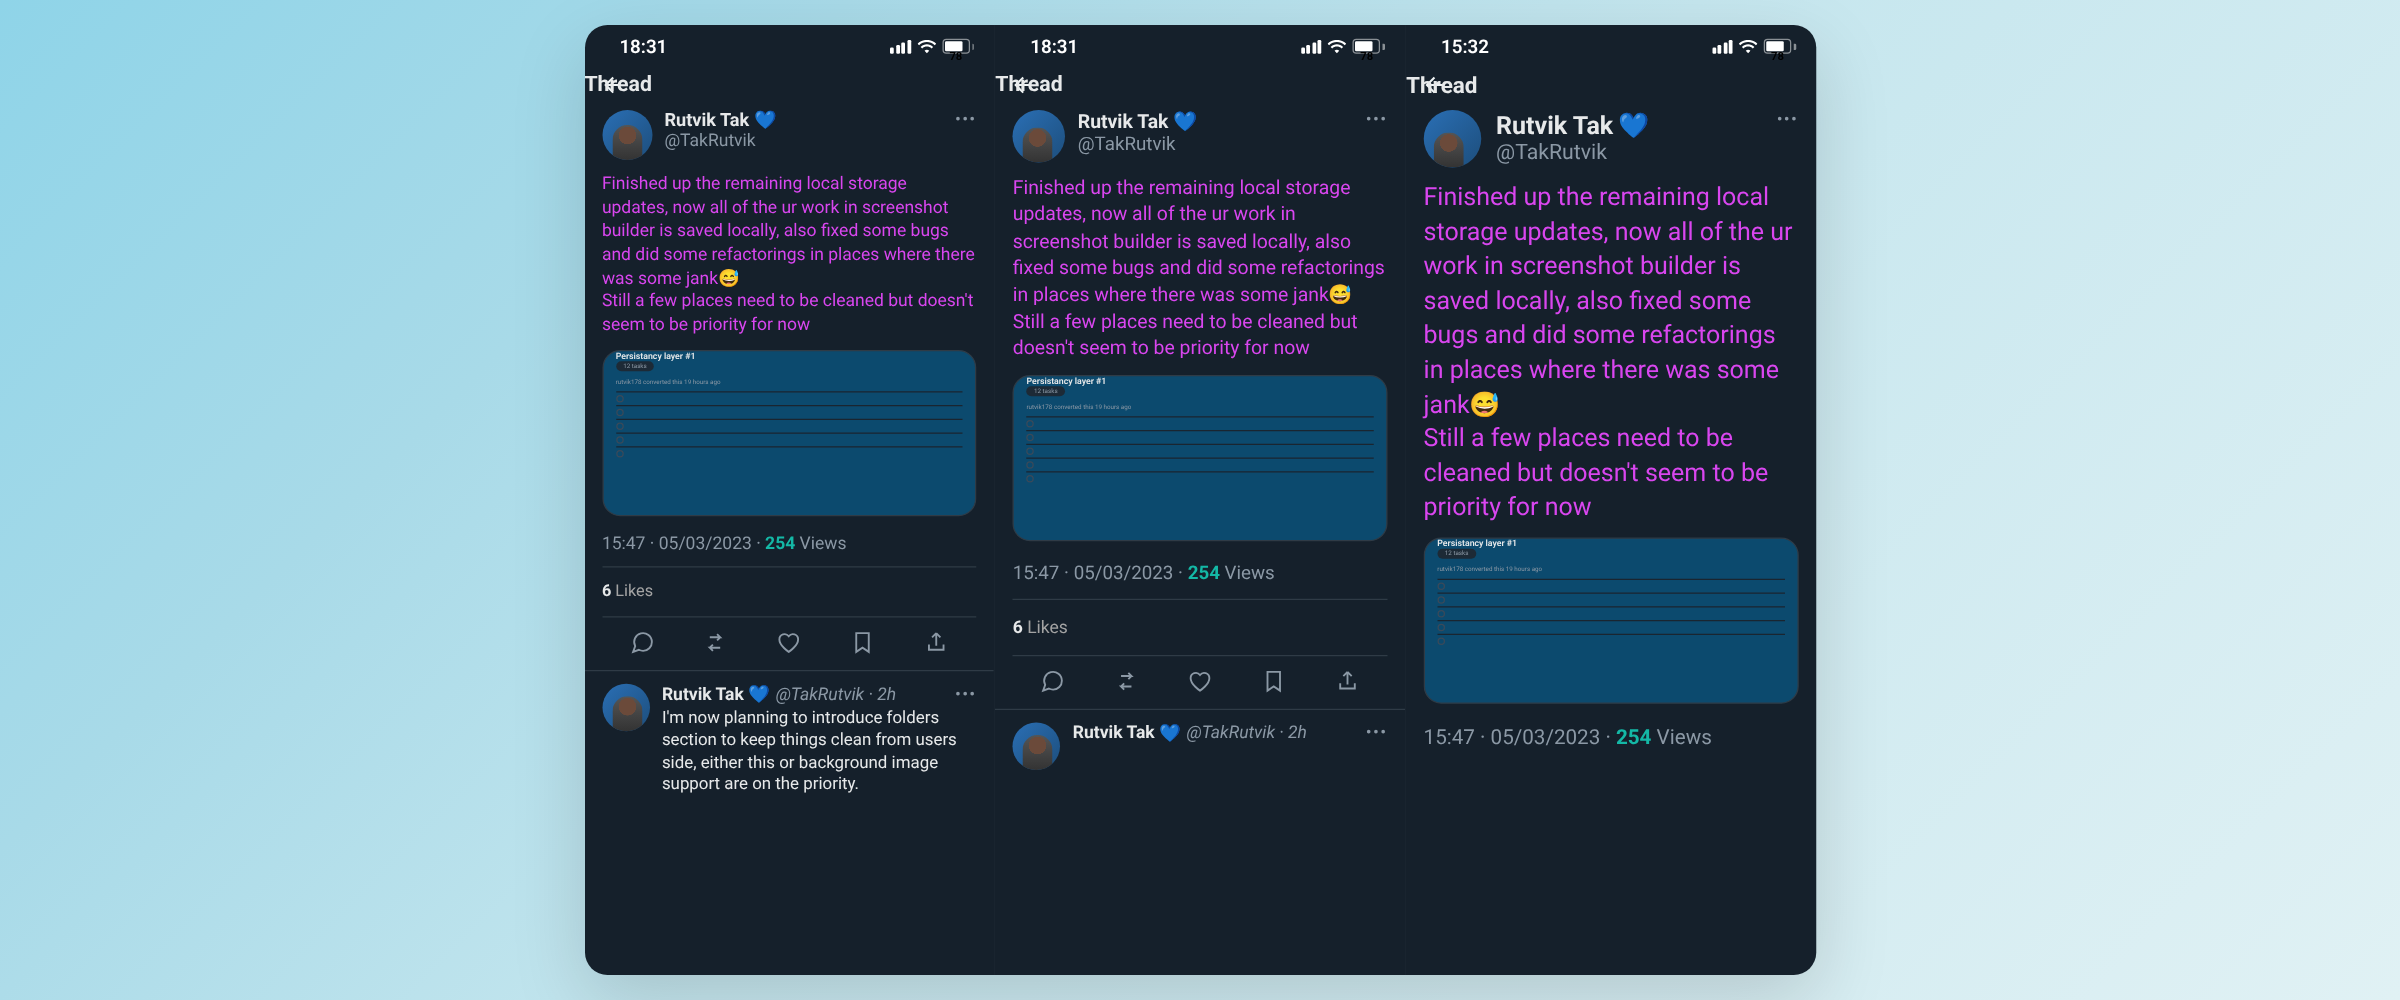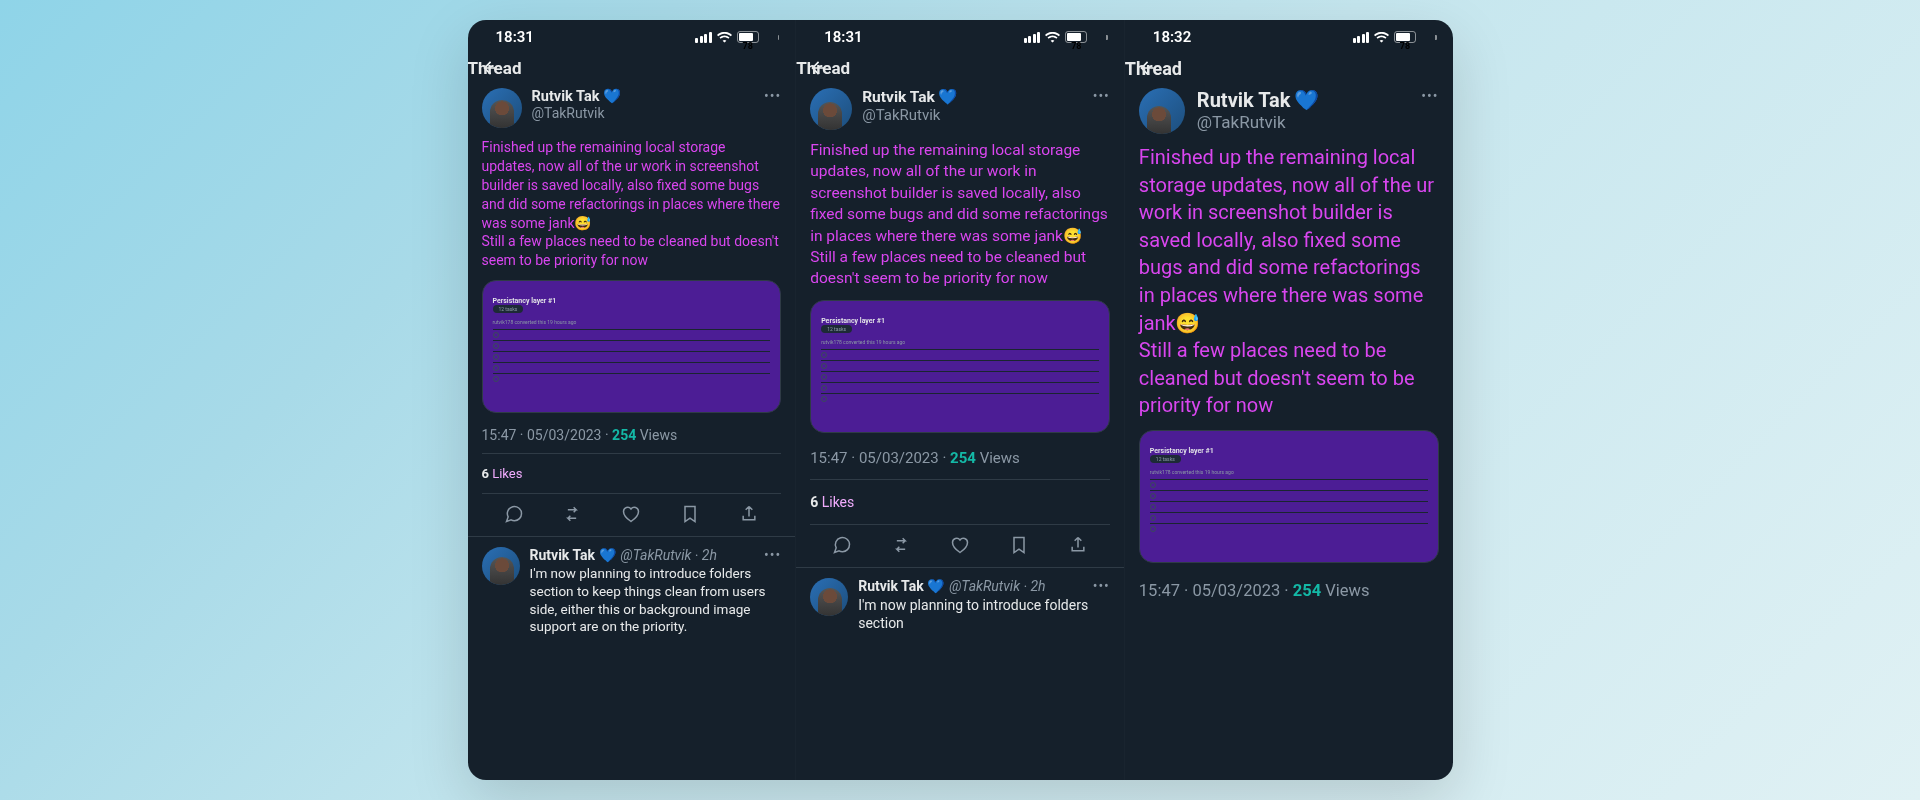--- a/index.html
+++ b/index.html
@@ -39,21 +39,21 @@
     font-size: 15px;
     font-weight: 600;
     color: #fff;
   }
   .status-right { display: flex; align-items: center; gap: 5px; }
   .signal-bars { display: flex; align-items: flex-end; gap: 1.5px; }
   .signal-bars span { width: 3px; background: #fff; border-radius: 1px; }
   .signal-bars span:nth-child(1){height:5px} .signal-bars span:nth-child(2){height:7px}
   .signal-bars span:nth-child(3){height:9px} .signal-bars span:nth-child(4){height:11px}
   .wifi-icon { width: 15px; height: 11px; }
-  .battery { display: flex; align-items: center; gap: 19px; }
+  .battery { display: flex; align-items: center; gap: 2px; }
   .battery-body { width: 22px; height: 12px; border: 1px solid rgba(255,255,255,0.5); border-radius: 3px; padding: 1px; position: relative; }
   .battery-fill { height: 100%; width: 78%; background: #fff; border-radius: 1px; }
   .battery-tip { width: 1.5px; height: 5px; background: rgba(255,255,255,0.5); border-radius: 0 1px 1px 0; }
   .battery-num { position: absolute; left: 0; right: 0; text-align: center; font-size: 9px; font-weight: 700; color: #000; line-height: 10px; }
   .topbar {
     display: flex;
     align-items: center;
     padding: 8px 12px 10px;
     position: relative;
   }
@@ -66,40 +66,40 @@
   .tweet-head { display: flex; align-items: flex-start; gap: 10px; margin-bottom: 10px; }
   .avatar { width: 40px; height: 40px; border-radius: 50%; background: linear-gradient(135deg,#2a6fb5 0%, #1d4e7c 100%); flex-shrink: 0; position: relative; overflow: hidden; }
   .avatar::after{ content:""; position:absolute; bottom:0; left:8px; width:24px; height:28px; background: radial-gradient(circle at 50% 30%, #6b4a3a 0%, #6b4a3a 30%, transparent 31%), linear-gradient(#555 0%, #333 100%); border-radius: 12px 12px 0 0;}
   .name-block { display: flex; flex-direction: column; }
   .name-row { display: flex; align-items: center; gap: 4px; font-weight: 700; font-size: 14.5px; }
   .handle { color: #8b98a5; font-size: 14px; }
   .more-dots { margin-left: auto; color: #8b98a5; font-size: 14px; letter-spacing: 1px; }
   .tweet-text { font-size: 14px; line-height: 1.35; color: #d946ef; margin-bottom: 10px; white-space: pre-wrap; }
   .media-box {
     width: 100%; aspect-ratio: 2.25/1;
-    background: #4c1d95;
+    background: #0c4a6e;
     border: 1px solid #2f3b46;
     border-radius: 14px;
-    padding: 16px 10px;
+    padding: 0 10px;
     font-size: 6px;
     color: #8b98a5;
     overflow: hidden;
   }
   .media-title { font-size: 7px; color: #e7e9ea; font-weight: 600; }
   .media-sub { font-size: 5px; color: #8b98a5; margin: 2px 0 4px; }
   .media-pill { display:inline-block; background:#1d2a36; padding:1px 6px; border-radius:8px; font-size:5px; margin-bottom:4px;}
   .media-row { display:flex; align-items:center; gap:4px; padding:2px 0; border-top:1px solid #1a2530;}
   .media-row .bullet{width:6px;height:6px;border-radius:50%;border:1px solid #3a4a5a;}
   .media-row .txt{flex:1;font-size:5px;}
   .meta-line { color: #8b98a5; font-size: 14px; margin: 14px 0 10px; }
   .meta-line b { color: #14b8a6; font-weight: 700; }
   .divider { height: 1px; background: #2f3b46; }
   .likes-line { font-size: 13px; padding: 12px 0; }
   .likes-line b { color: #e7e9ea; font-weight: 700; }
-  .likes-line span { color: #f0abfc; }
+  .likes-line span { color: #a3a3a3; }
   .action-row { display:flex; justify-content:space-between; padding: 10px 22px 12px; }
   .action-row svg { width: 20px; height: 20px; color:#8b98a5; }
   .reply {
     border-top: 1px solid #2f3b46;
     padding: 10px 14px 0;
     display: flex; gap: 10px;
   }
   .reply .avatar { width: 38px; height: 38px; }
   .reply-body { flex:1; }
   .reply-head { display:flex; align-items:center; gap:4px; font-size:14px; }
@@ -331,28 +331,27 @@
     </div>
     <div class="reply">
       <div class="avatar"></div>
       <div class="reply-body">
         <div class="reply-head">
           <span class="name">Rutvik Tak</span>
           <span>💙</span>
           <span class="meta"><span>@TakRutvik</span> · <span>2h</span></span>
           <div class="more-dots">•••</div>
         </div>
-        <div class="reply-text">I'm now planning to introduce folders section</div>
       </div>
     </div>
   </div>
 
   <div class="col col3">
     <div class="status-bar">
-      <span>18:32</span>
+      <span>15:32</span>
       <div class="status-right">
         <div class="signal-bars">
             <span></span>
             <span></span>
             <span></span>
             <span></span>
           </div>
         <svg class="wifi-icon" viewBox="0 0 24 16">
             <path fill="#fff" d="M12 16l-3-3c1.6-1.6 4.4-1.6 6 0l-3 3zm-6-6l-2-2c4.4-4.4 11.6-4.4 16 0l-2 2c-3.3-3.3-8.7-3.3-12 0zm-4-4L0 4C6.6-2.6 17.4-2.6 24 4l-2 2C16.5.5 7.5.5 2 6z"></path>
           </svg>

